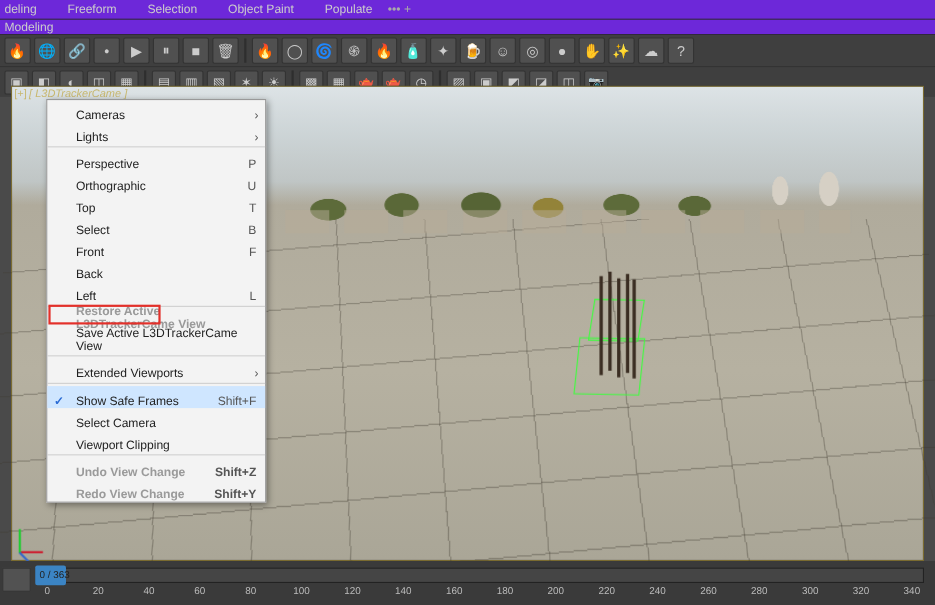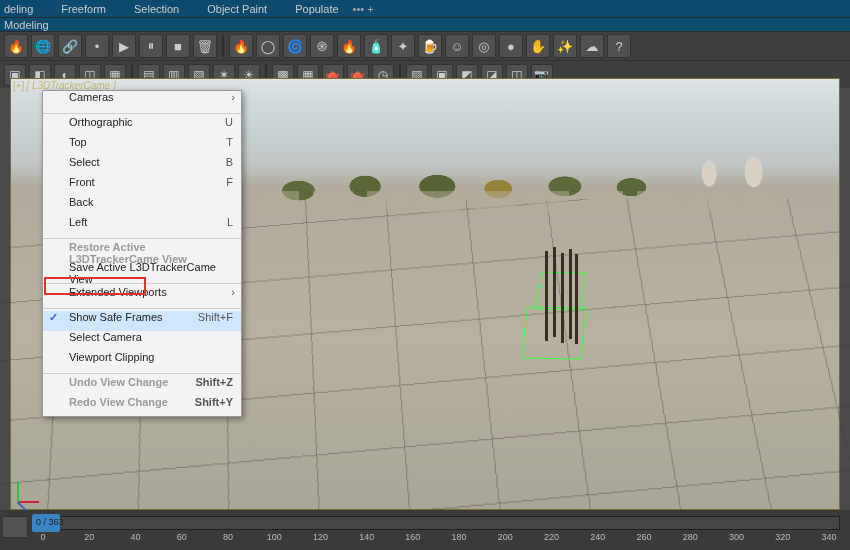--- a/index.html
+++ b/index.html
@@ -1,19 +1,19 @@
 <!DOCTYPE html>
 <html><head>
 <meta charset="utf-8">
 <style>
   * { box-sizing: border-box; margin: 0; padding: 0; font-family: "Segoe UI", Tahoma, sans-serif; }
   body { background: #4a4a4a; width: 850px; height: 550px; overflow: hidden; color: #ccc; font-size: 11px; position: relative; }
 
   
-  .top-menu { height: 18px; background: #0c4a6e; display: flex; align-items: center; padding-left: 4px; gap: 28px; font-size: 11px; color: #ccc; border-bottom: 1px solid #2a2a2a;}
+  .top-menu { height: 18px; background: #6d28d9; display: flex; align-items: center; padding-left: 4px; gap: 28px; font-size: 11px; color: #ccc; border-bottom: 1px solid #2a2a2a;}
   .top-menu span { cursor: default; }
   .top-menu .plus { color:#aaa; margin-left:-14px;}
 
   
   .toolbar { height: 28px; background: #3f3f3f; display: flex; align-items: center; padding: 2px 4px; gap: 3px; }
   .tb-btn { width: 24px; height: 24px; background: #505050; border: 1px solid #333; border-radius: 2px; display:flex; align-items:center; justify-content:center; font-size: 13px; cursor:pointer;}
   .tb-sep { width:2px; height:22px; background:#2e2e2e; margin:0 2px;}
 
   
   .toolbar2 { height: 28px; background:#3f3f3f; display:flex; align-items:center; padding:2px 4px; gap:3px; border-top:1px solid #333;}
@@ -60,21 +60,21 @@
   .gizmo .x{ position:absolute; left:0; bottom:0; width:22px; height:2px; background:#c23;}
   .gizmo .y{ position:absolute; left:0; bottom:0; width:2px; height:22px; background:#2c3;}
   .gizmo .z{ position:absolute; left:0; bottom:0; width:16px; height:2px; background:#36c; transform:rotate(45deg); transform-origin:left bottom;}
   
   .unitbox { position:absolute; left:62%; top:53%; width:60px; height:52px; border:1px solid #3cff3c; transform:skewX(-6deg) skewY(1deg); }
   .unitbox::before{content:"";position:absolute;left:8px;top:-36px;width:44px;height:36px;border:1px solid #3cff3c; transform:skewX(-3deg);}
   .rebar { position:absolute; left:64.5%; top:40%; width:3px; height:90px; background:#3a2d22; box-shadow: 8px -4px 0 #3a2d22, 16px 2px 0 #3a2d22, 24px -2px 0 #3a2d22, 30px 3px 0 #3a2d22;}
 
   
   .ctx { position:absolute; left:42px; top:90px; width:200px; background:#f3f3f3; border:1px solid #999; box-shadow:2px 2px 6px rgba(0,0,0,0.4); font-size:11px; color:#222; z-index:20;}
-  .ctx .row { display:flex; align-items:flex-start; height:20px; padding:0 8px 0 26px; position:relative; }
+  .ctx .row { display:flex; align-items:flex-end; height:20px; padding:0 8px 0 26px; position:relative; }
   .ctx .row.sub::after{ content:"›"; position:absolute; right:6px; color:#555;}
   .ctx .row.key .k{ margin-left:auto; padding-left:10px; color:#555;}
   .ctx .sep{ height:1px; background:#cfcfcf; margin:2px 0;}
   .ctx .row.disabled{ color:#9a9a9a;font-weight:bold;}
   .ctx .row.hl{ background:#cfe6ff; }
   .ctx .row .chk{ position:absolute; left:6px; color:#2a6bd4; font-weight:bold;}
   .redbox{ position:absolute; left:44px; top:277px; width:102px; height:18px; border:2px solid #e3302a; z-index:25; pointer-events:none;}
 
   
   .timeline { position:absolute; left:0; right:0; bottom:0; height:40px; background:#3a3a3a;margin-top:36px;}
@@ -169,21 +169,28 @@
     <div class="x"></div>
     <div class="y"></div>
     <div class="z"></div>
   </div>
 </div>
 
 <div class="ctx">
   <div class="row sub">
       <span>Cameras</span>
     </div>
-  <div class="sep"></div>
+  <div class="row sub">
+      <span>Lights</span>
+    </div>
+  <div class="sep"></div>
+  <div class="row key">
+      <span>Perspective</span>
+      <span class="k">P</span>
+    </div>
   <div class="row key">
       <span>Orthographic</span>
       <span class="k">U</span>
     </div>
   <div class="row key">
       <span>Top</span>
       <span class="k">T</span>
     </div>
   <div class="row key">
       <span>Select</span>

